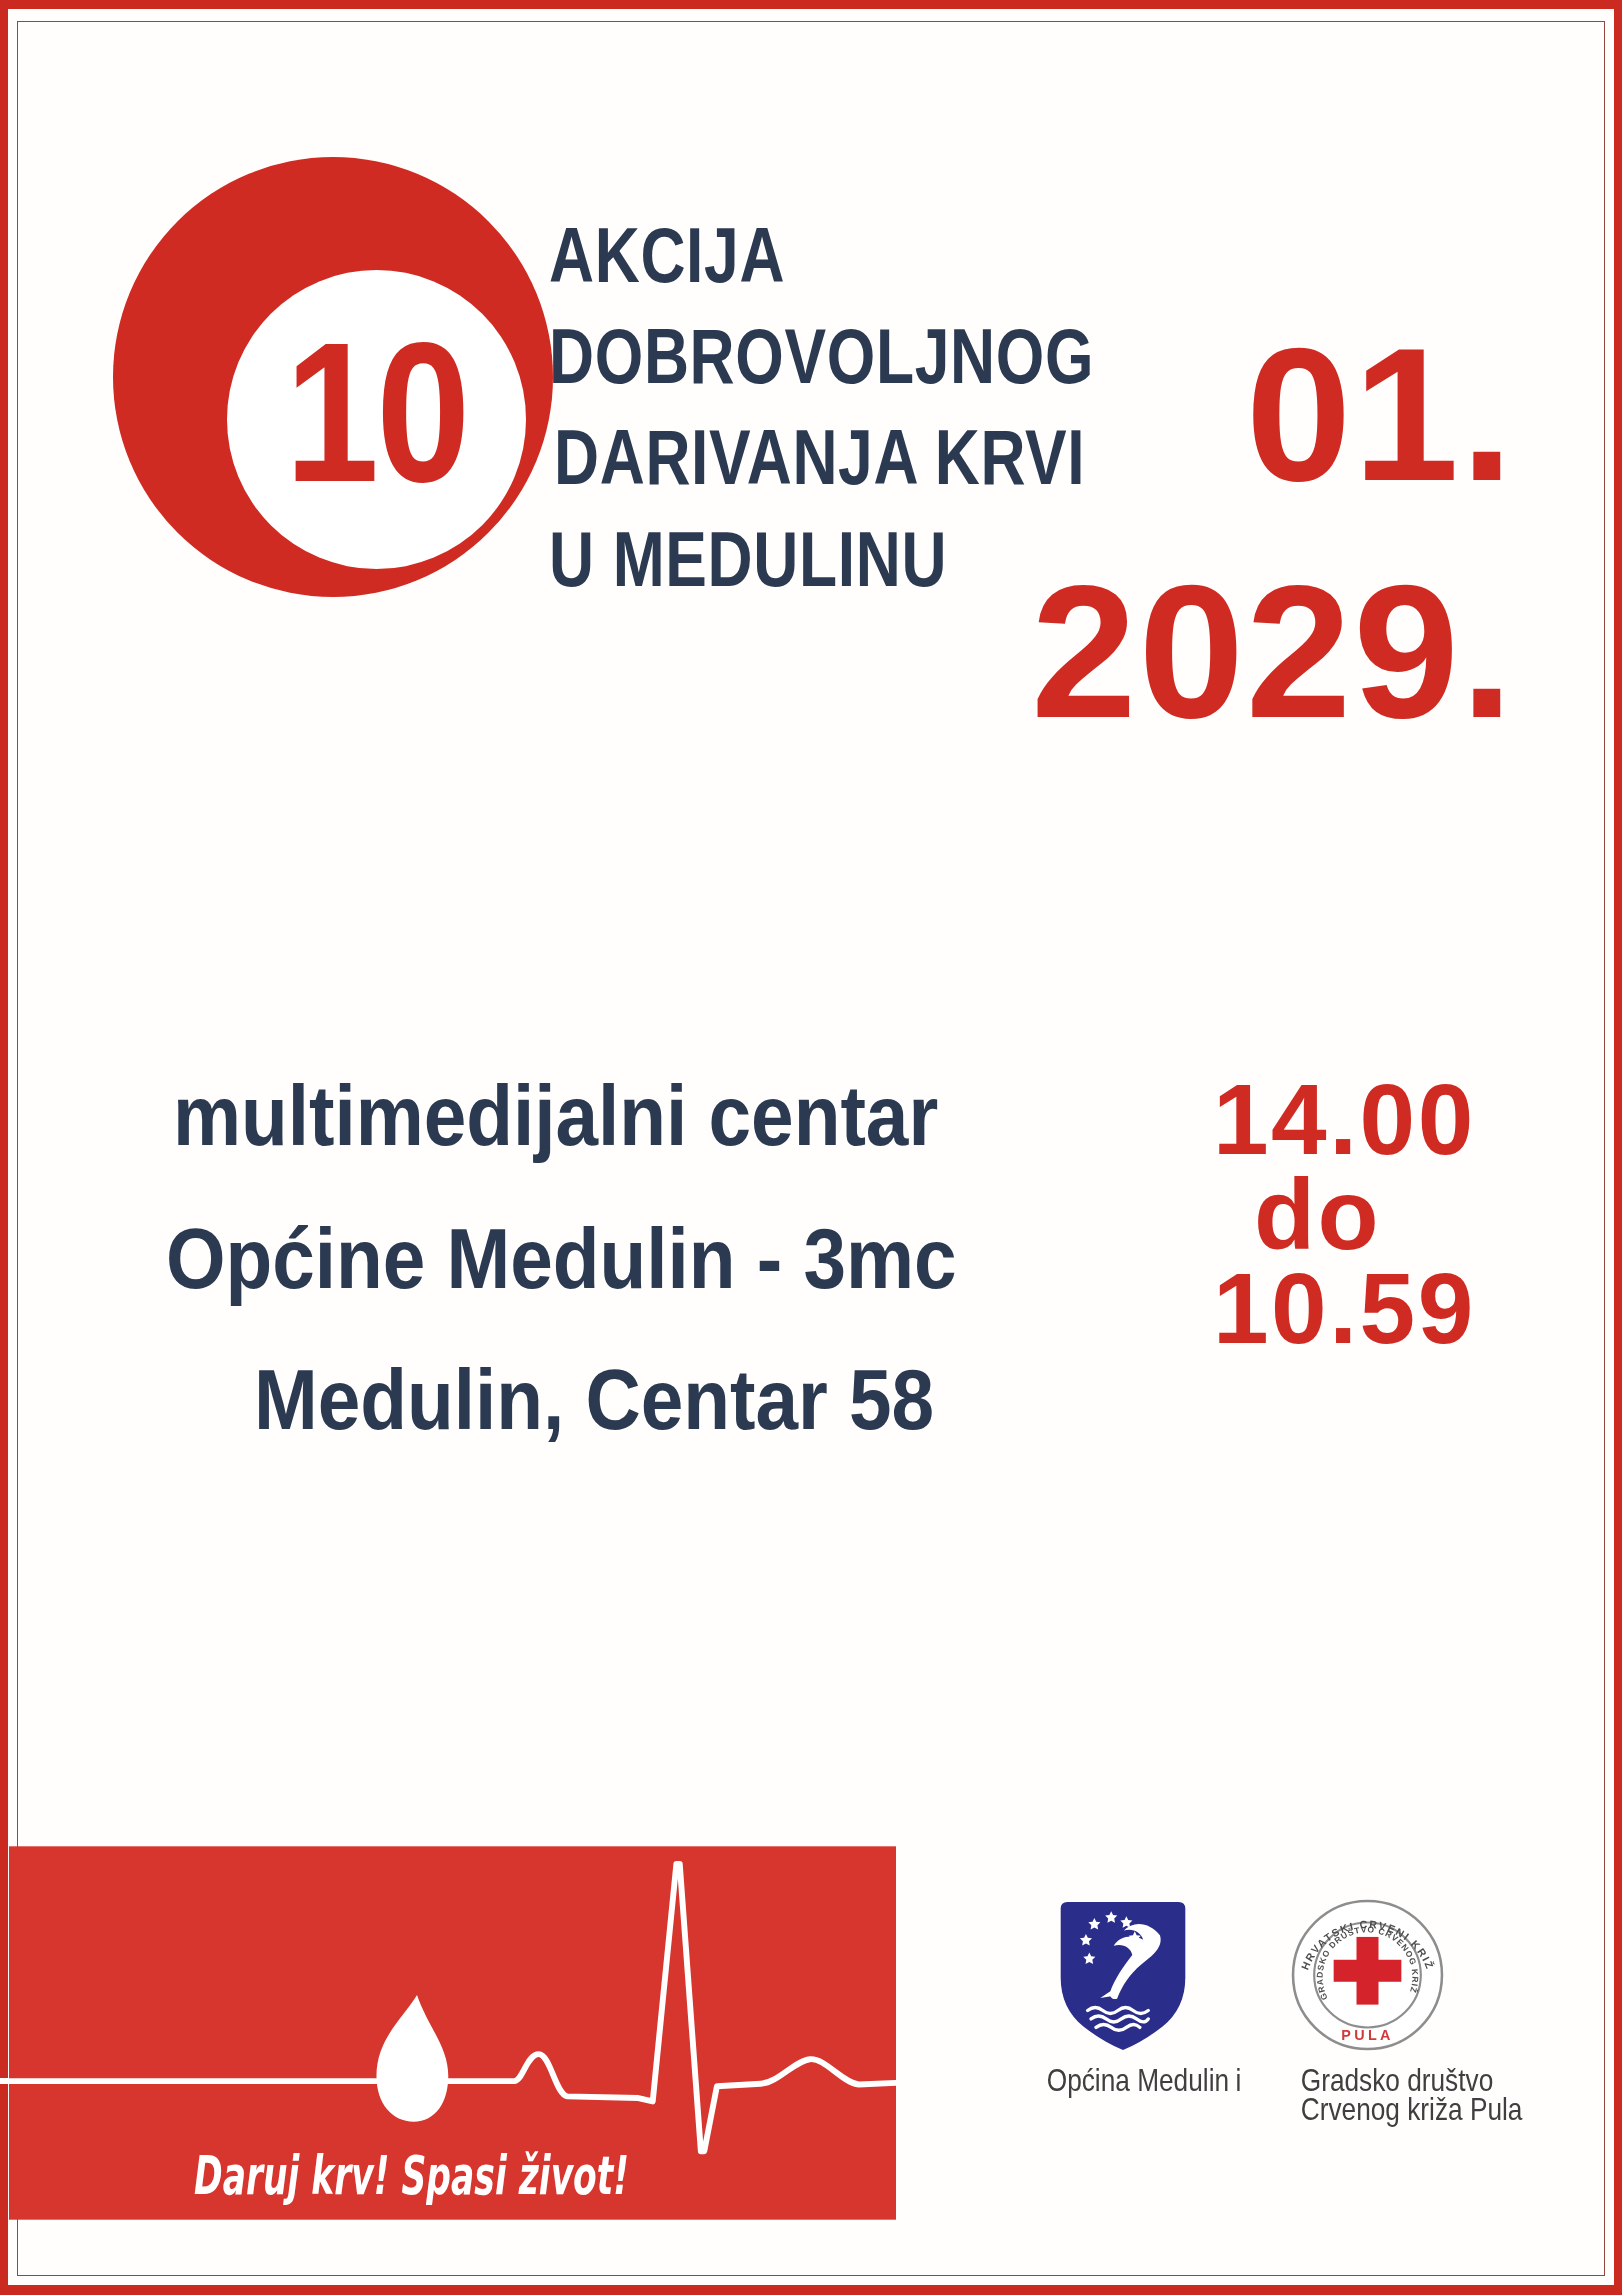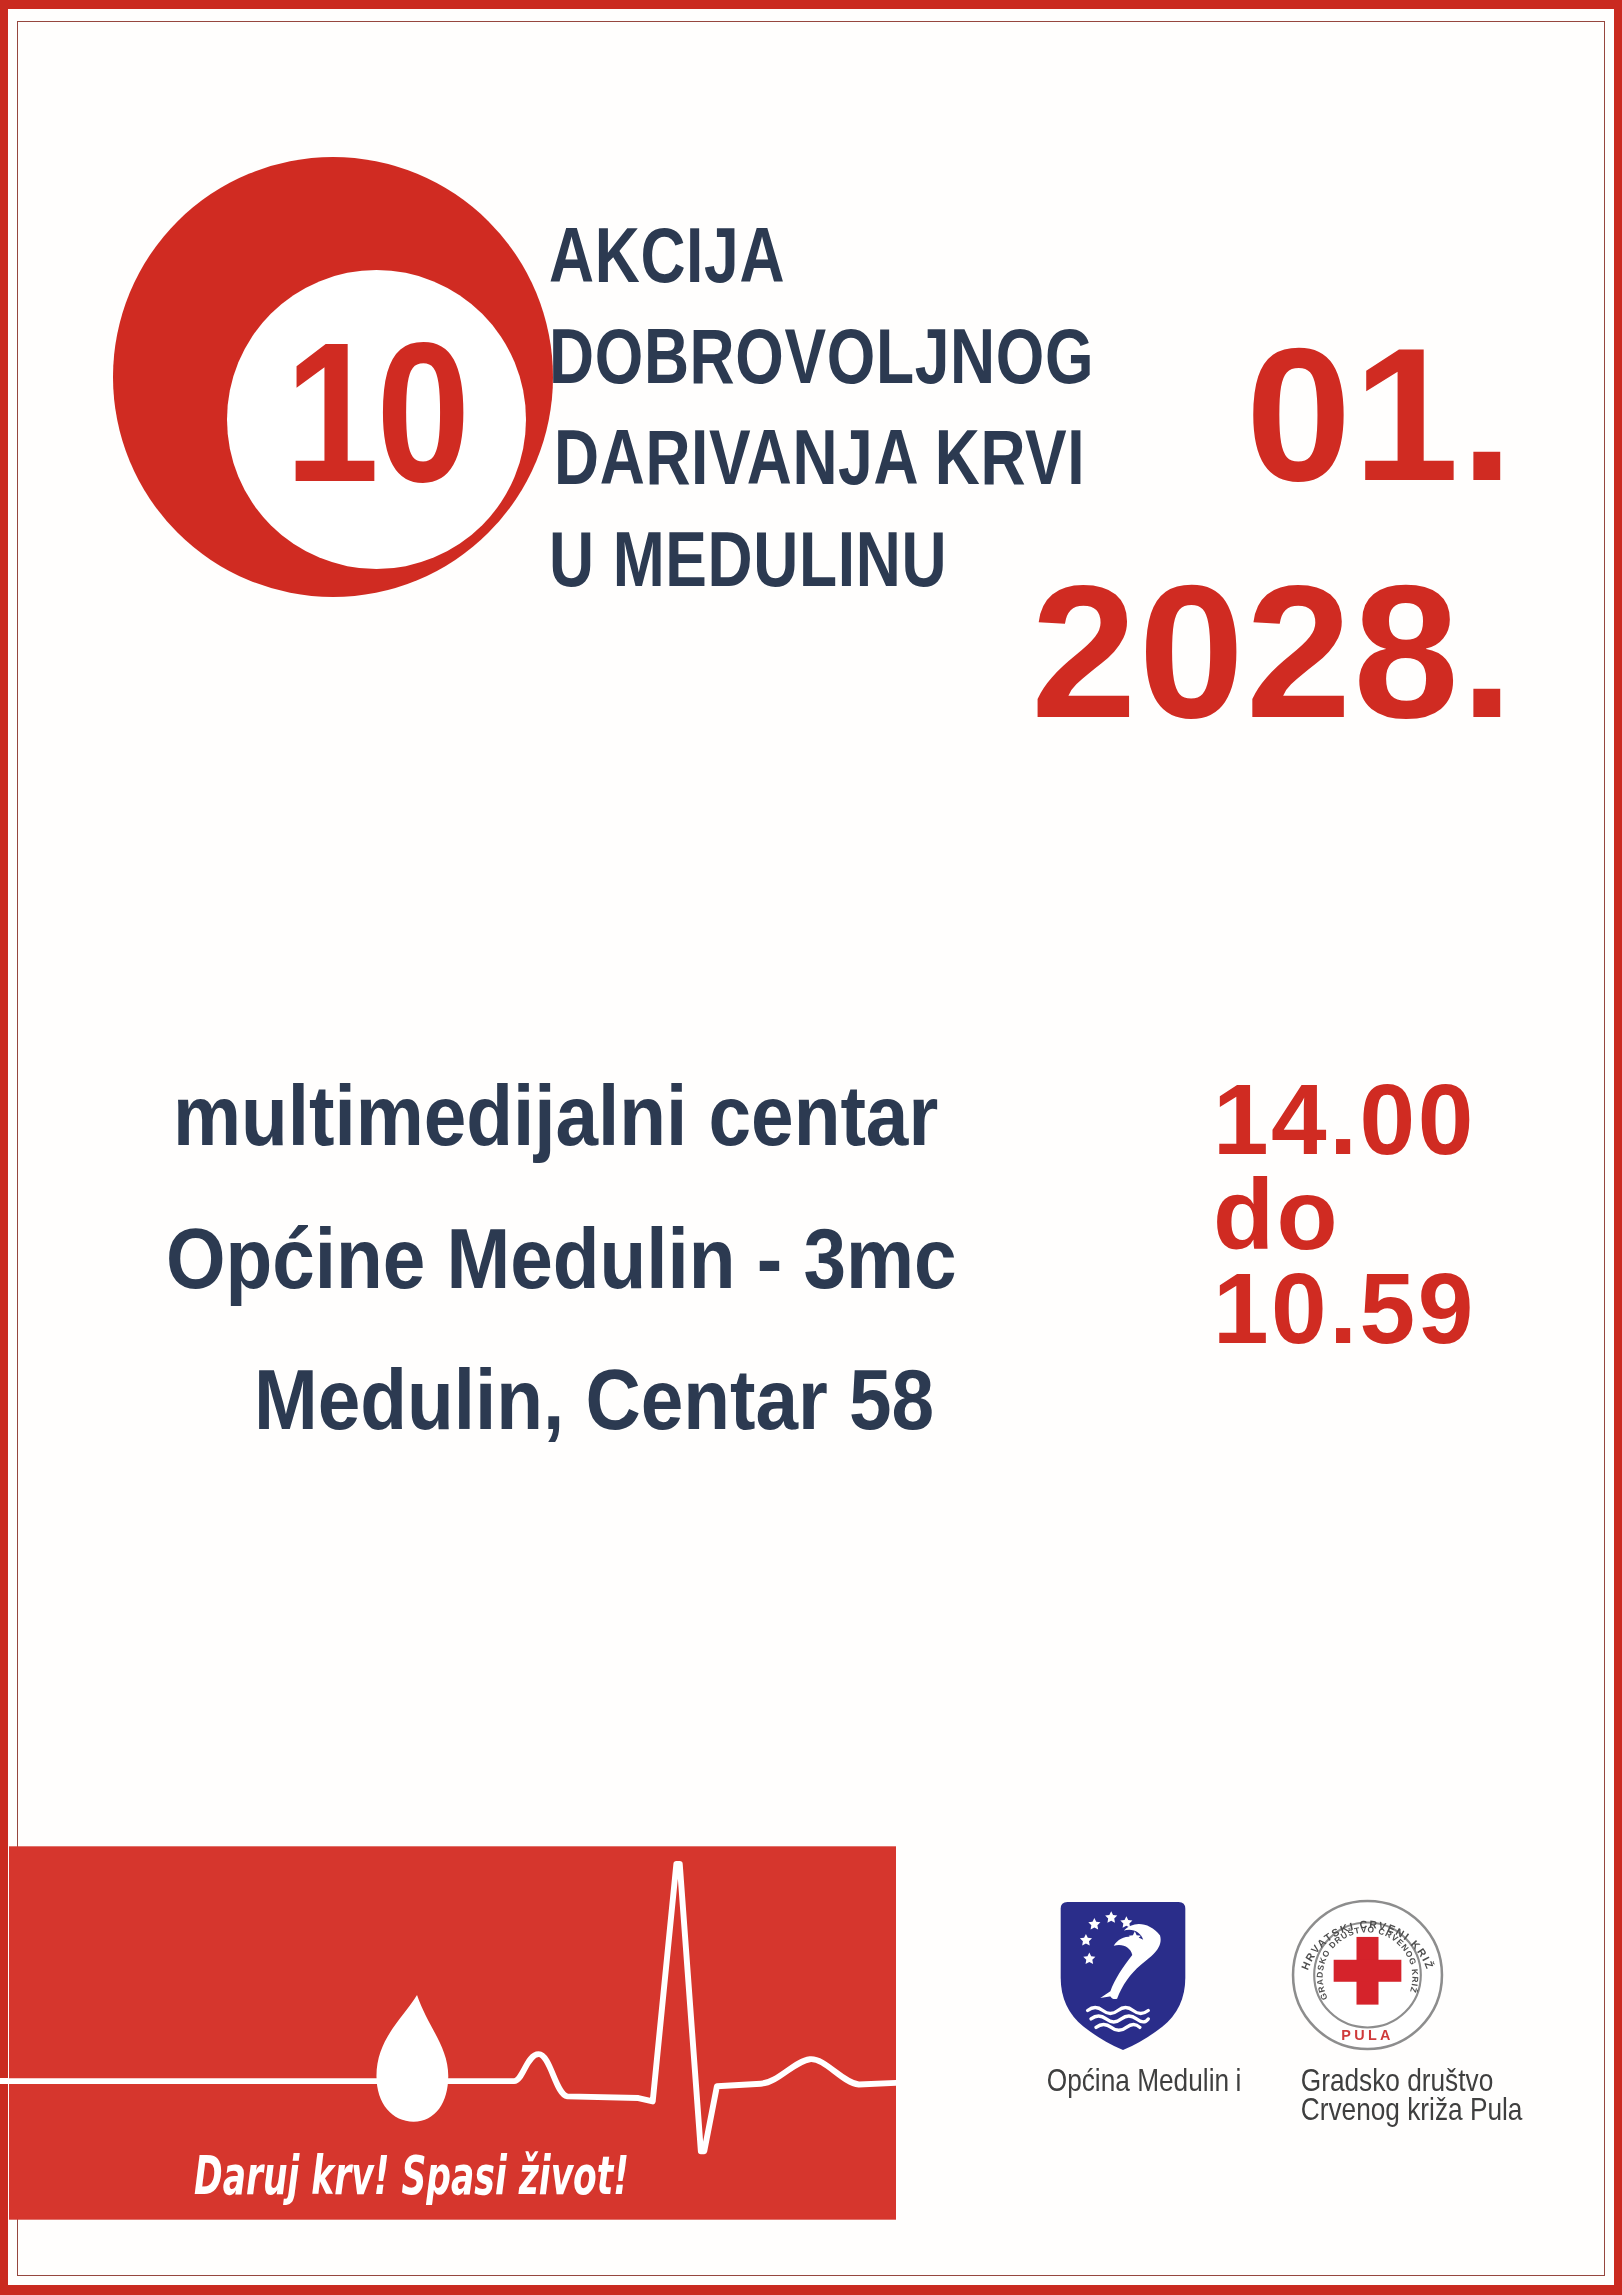--- a/index.html
+++ b/index.html
@@ -30,21 +30,21 @@
   }
   
   .line{position:absolute;white-space:nowrap;line-height:1;font-weight:bold;z-index:2;}
   .t-line{font-size:78px;color:var(--navy);transform:scaleX(.8);transform-origin:left top;letter-spacing:0.8px;}
   .t1{left:549px;top:216px;} .t2{left:549px;top:317px;} .t3{left:554px;top:418px;} .t4{left:549px;top:520px;}
   .d-line{font-size:190px;color:var(--accent_red);right:108px;text-align:right;letter-spacing:1.7px;}
   .d1{top:125px;} .d2{top:319px;} .d3{top:556px;}
   .v-line{font-size:85px;color:var(--navy);transform:scaleX(.9);transform-origin:left top;}
   .v1{left:173px;top:1073px;} .v2{left:166px;top:1216px;} .v3{left:254px;top:1357px;}
   .h-line{font-size:100px;color:var(--accent_red);left:1213px;letter-spacing:2.5px;}
-  .h1{top:1069px;} .h2{top:1164px;} .h3{top:1258px;} .h4{top:1353px;}
+  .h1{top:1069px;} .h2{top:1164px;margin-left:41px;} .h3{top:1258px;} .h4{top:1353px;}
   
   .banner{left:8.5px;top:1846px;width:887px;height:374px;z-index:3;}
   .baseline-cross{left:0;top:2078px;width:9.3px;height:6px;background:#fff;z-index:5;}
   .ecg{stroke:#fff;stroke-width:7;fill:none;stroke-linejoin:round;stroke-linecap:round;}
   .slogan-text{font-family:"DejaVu Sans",sans-serif;font-style:italic;font-weight:bold;fill:#fff;font-size:64px;}
   
   .shield{left:1059px;top:1900px;width:128px;height:152px;z-index:2;}
   .crosslogo{left:1290px;top:1898px;width:155px;height:154px;z-index:2;}
   .cap{position:absolute;z-index:2;color:var(--caption_gray);font-size:32px;line-height:1;white-space:nowrap;
        text-align:center;transform:scaleX(.82);transform-origin:center top;}
@@ -76,21 +76,21 @@
   <div class="abs badge-num">
     <span>10</span>
   </div>
 
   <div class="line t-line t1">AKCIJA</div>
   <div class="line t-line t2">DOBROVOLJNOG</div>
   <div class="line t-line t3">DARIVANJA KRVI</div>
   <div class="line t-line t4">U MEDULINU</div>
 
   <div class="line d-line d2">01.</div>
-  <div class="line d-line d3">2028.</div>
+  <div class="line d-line d3">2029.</div>
 
   <div class="line v-line v1">multimedijalni centar</div>
   <div class="line v-line v2">Općine Medulin - 3mc</div>
   <div class="line v-line v3">Medulin, Centar 58</div>
 
   <div class="line h-line h1">14.00</div>
   <div class="line h-line h2">do</div>
   <div class="line h-line h3">10.59</div>
 
   <svg class="abs banner" viewBox="0 0 1050 442">

